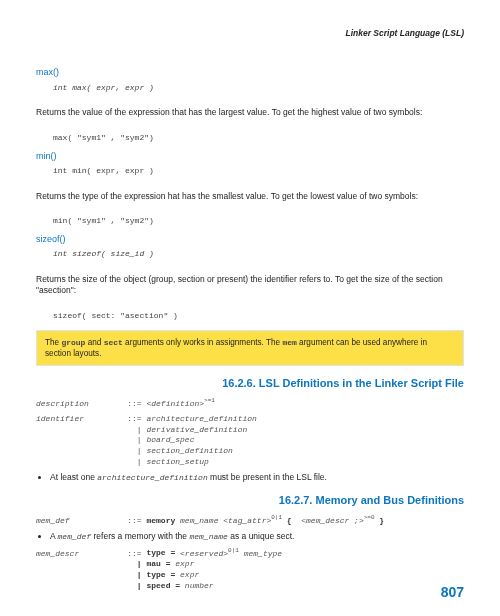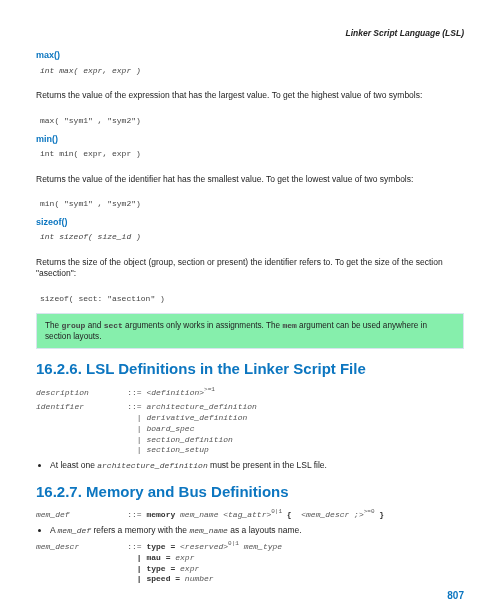--- a/index.html
+++ b/index.html
@@ -14,49 +14,50 @@
     color: #222;
     line-height: 1.35;
     background: #fff;
     position: relative;
   }
   .running-head {
     text-align: right;
     font-style: italic;
     font-weight: bold;
     font-size: 8.5px;
-    margin-bottom: 10px;
+    margin-bottom: 27px;
   }
   .func-head {
     color: #0c76c0;
-    font-weight: bold;
+    font-weight: normal;
     font-size: 9px;
     margin: 6px 0 4px 0;
   }
   .sec-head {
     color: #0c76c0;
     font-weight: bold;
-    font-size: 15px;
+    font-size: 11px;
     margin: 10px 0 6px 0;
+    text-align: right;
   }
   pre.code, span.mono {
     font-family: "Courier New", Courier, monospace;
     font-size: 8px;
     color: #444;
     white-space: pre;
   }
   pre.code {
-    margin: 4px 4px;
+    margin: 4px 17px;
   }
   p.body {
     margin: 14px 0;
     font-size: 8.5px;
   }
   .note {
-    background: #86efac;
+    background: #fde047;
     border: 1px solid #d8e4ee;
     padding: 6px 8px;
     font-size: 8.2px;
     margin: 8px 0;
   }
   .grammar {
     font-family: "Courier New", Courier, monospace;
     font-size: 8px;
     color: #555;
     white-space: pre;
@@ -69,36 +70,36 @@
     padding: 0;
     font-size: 8.5px;
   }
   sup { font-size: 6px; }
   .pagenum {
     position: absolute;
     bottom: 14px;
     right: 36px;
     color: #0c76c0;
     font-weight: bold;
-    font-size: 10px;
+    font-size: 14px;
   }
 </style>
 </head>
 <body>
 
 <div class="running-head">Linker Script Language (LSL)</div>
 
 <div class="func-head">max()</div>
 <pre class="code"><span class="it" style="font-style:italic">int max( expr, expr )</span></pre>
 <p class="body">Returns the value of the expression that has the largest value. To get the highest value of two symbols:</p>
 <pre class="code">max( "sym1" , "sym2")</pre>
 
 <div class="func-head">min()</div>
 <pre class="code"><span style="">int min( expr, expr )</span></pre>
-<p class="body">Returns the value of the identifier hat has the smallest value. To get the lowest value of two symbols:</p>
+<p class="body">Returns the type of the expression hat has the smallest value. To get the lowest value of two symbols:</p>
 <pre class="code">min( "sym1" , "sym2")</pre>
 
 <div class="func-head">sizeof()</div>
 <pre class="code"><span style="font-style:italic">int sizeof( size_id )</span></pre>
 <p class="body">Returns the size of the object (group, section or present) the identifier refers to. To get the size of the section "asection":</p>
 <pre class="code">sizeof( sect: "asection" )</pre>
 
 <div class="note">
   <span>The </span><span class="mono" style="font-weight:bold">group</span><span> and </span><span class="mono" style="font-weight:bold">sect</span><span> arguments only works in assignments. The </span><span class="mono" style="font-weight:bold">mem</span><span> argument can be used anywhere in section layouts.</span>
 </div>
@@ -115,21 +116,21 @@
 
 <ul class="bul">
   <li><span>At least one </span><span class="mono" style="font-style:italic">architecture_definition</span><span> must be present in the LSL file.</span></li>
 </ul>
 
 <div class="sec-head">16.2.7. Memory and Bus Definitions</div>
 
 <div class="grammar"><span class="it">mem_def</span>            <span>::= </span><span class="kw">memory</span><span class="it"> mem_name &lt;tag_attr&gt;</span><sup>0|1</sup><span class="kw"> { </span><span class="it"> &lt;mem_descr ;&gt;</span><sup>&gt;=0</sup><span class="kw"> }</span></div>
 
 <ul class="bul">
-  <li><span>A </span><span class="mono" style="font-style:italic">mem_def</span><span> refers a memory with the </span><span class="mono" style="font-style:italic">mem_name</span><span> as a layouts name.</span></li>
+  <li><span>A </span><span class="mono" style="font-style:italic">mem_def</span><span> refers a memory with the </span><span class="mono" style="font-style:italic">mem_name</span><span> as a unique sect.</span></li>
 </ul>
 
 <div class="grammar"><span class="it">mem_descr</span>          <span>::= </span><span class="kw">type = </span><span class="it">&lt;reserved&gt;</span><sup>0|1</sup><span class="it"> mem_type</span>
                      <span class="kw">| mau = </span><span class="it">expr</span>
                      <span class="kw">| type = </span><span class="it">expr</span>
                      <span class="kw">| speed = </span><span class="it">number</span></div>
 
 <div class="pagenum">807</div>
 
 </body></html>

